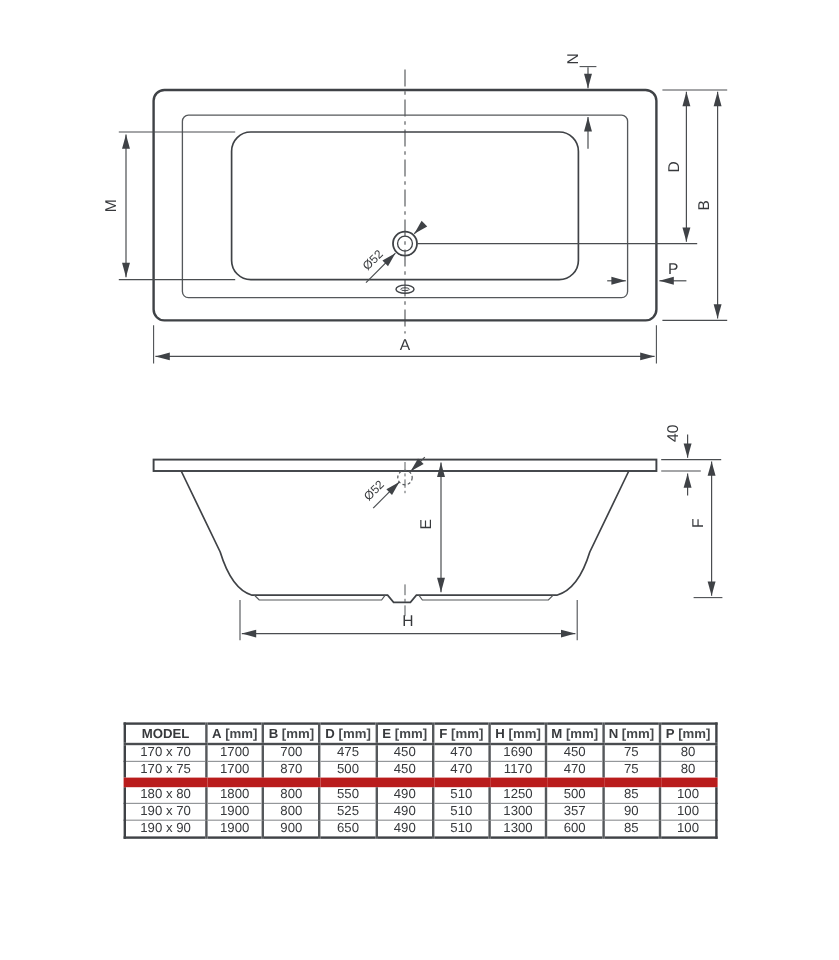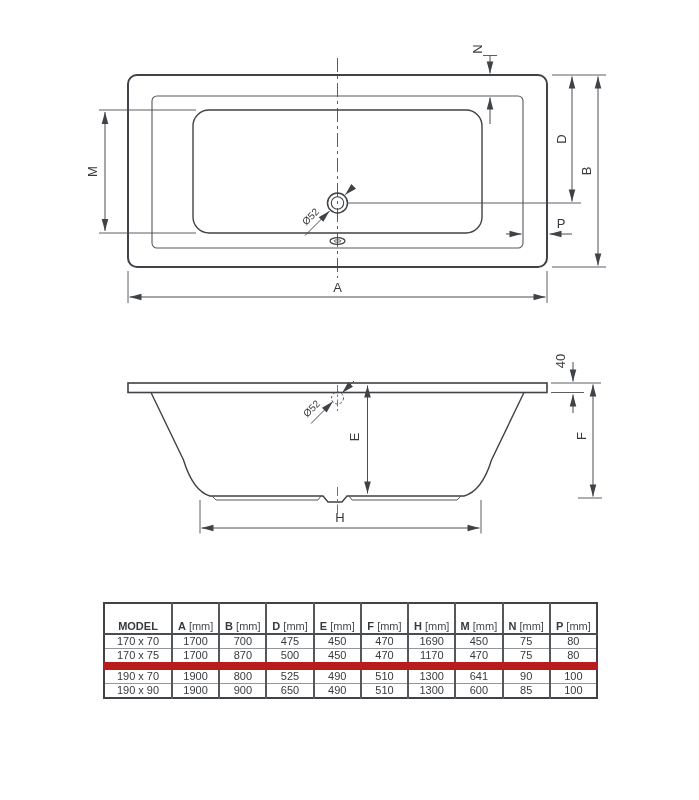--- a/index.html
+++ b/index.html
@@ -7,28 +7,28 @@
   .sheet{position:relative;width:699px;height:800px;background:#fff;overflow:hidden;}
   .sheet svg{position:absolute;left:0;top:0;}
   svg text{fill:#37393c;font-family:"Liberation Sans",sans-serif;}
   .dim-letter{font-size:13px;}
   .dim-small{font-size:10px;}
   .geo{stroke:#3f4246;fill:none;}
   .thin{stroke:#55585b;fill:none;}
   .dim{stroke:#4a4d50;fill:none;}
   .dim-table{position:absolute;left:103px;top:602px;width:495px;border-collapse:collapse;
     table-layout:fixed;border:2px solid #3f4246;color:#37393c;background:#fff;}
-  .dim-table th{font-weight:bold;font-size:11px;padding:16px 0 1px 0;
+  .dim-table th{font-weight:bold;font-size:11px;padding:2px 0 1px 0;
     border-bottom:2px solid #4a4d50;border-left:2px solid #55585b;text-align:center;white-space:nowrap;}
   .dim-table th:first-child{width:66px;border-left:none;}
   .dim-table td{font-size:11px;line-height:13px;padding:0;text-align:center;
     border-left:2px solid #55585b;border-top:1px solid #94979a;white-space:nowrap;}
   .dim-table td:first-child{border-left:none;}
   .dim-table tr.group-end td{border-bottom:8px solid #b91c1c;}
-  .hunit{font-weight:normal;color:#45484b;text-align:center;}
+  .hunit{font-weight:bold;color:#45484b;text-align:center;}
 </style>
 </head>
 <body>
 
 <div class="sheet">
 
 <svg width="699" height="600" viewBox="0 0 699 600">
   <defs>
     <marker id="arrE" markerUnits="userSpaceOnUse" markerWidth="13" markerHeight="8" refX="12.5" refY="4" orient="auto">
       <path d="M0.5,0.7 L12.5,4 L0.5,7.3 Z" fill="#3f4246"></path>
@@ -181,28 +181,40 @@
           <td>870</td>
           <td>500</td>
           <td>450</td>
           <td>470</td>
           <td>1170</td>
           <td>470</td>
           <td>75</td>
           <td>80</td>
         </tr>
         <tr>
+          <td>180 x 80</td>
+          <td>1800</td>
+          <td>800</td>
+          <td>550</td>
+          <td>490</td>
+          <td>510</td>
+          <td>1250</td>
+          <td>500</td>
+          <td>85</td>
+          <td>100</td>
+        </tr>
+        <tr>
           <td>190 x 70</td>
           <td>1900</td>
           <td>800</td>
           <td>525</td>
           <td>490</td>
           <td>510</td>
           <td>1300</td>
-          <td>641</td>
+          <td>357</td>
           <td>90</td>
           <td>100</td>
         </tr>
         <tr>
           <td>190 x 90</td>
           <td>1900</td>
           <td>900</td>
           <td>650</td>
           <td>490</td>
           <td>510</td>

